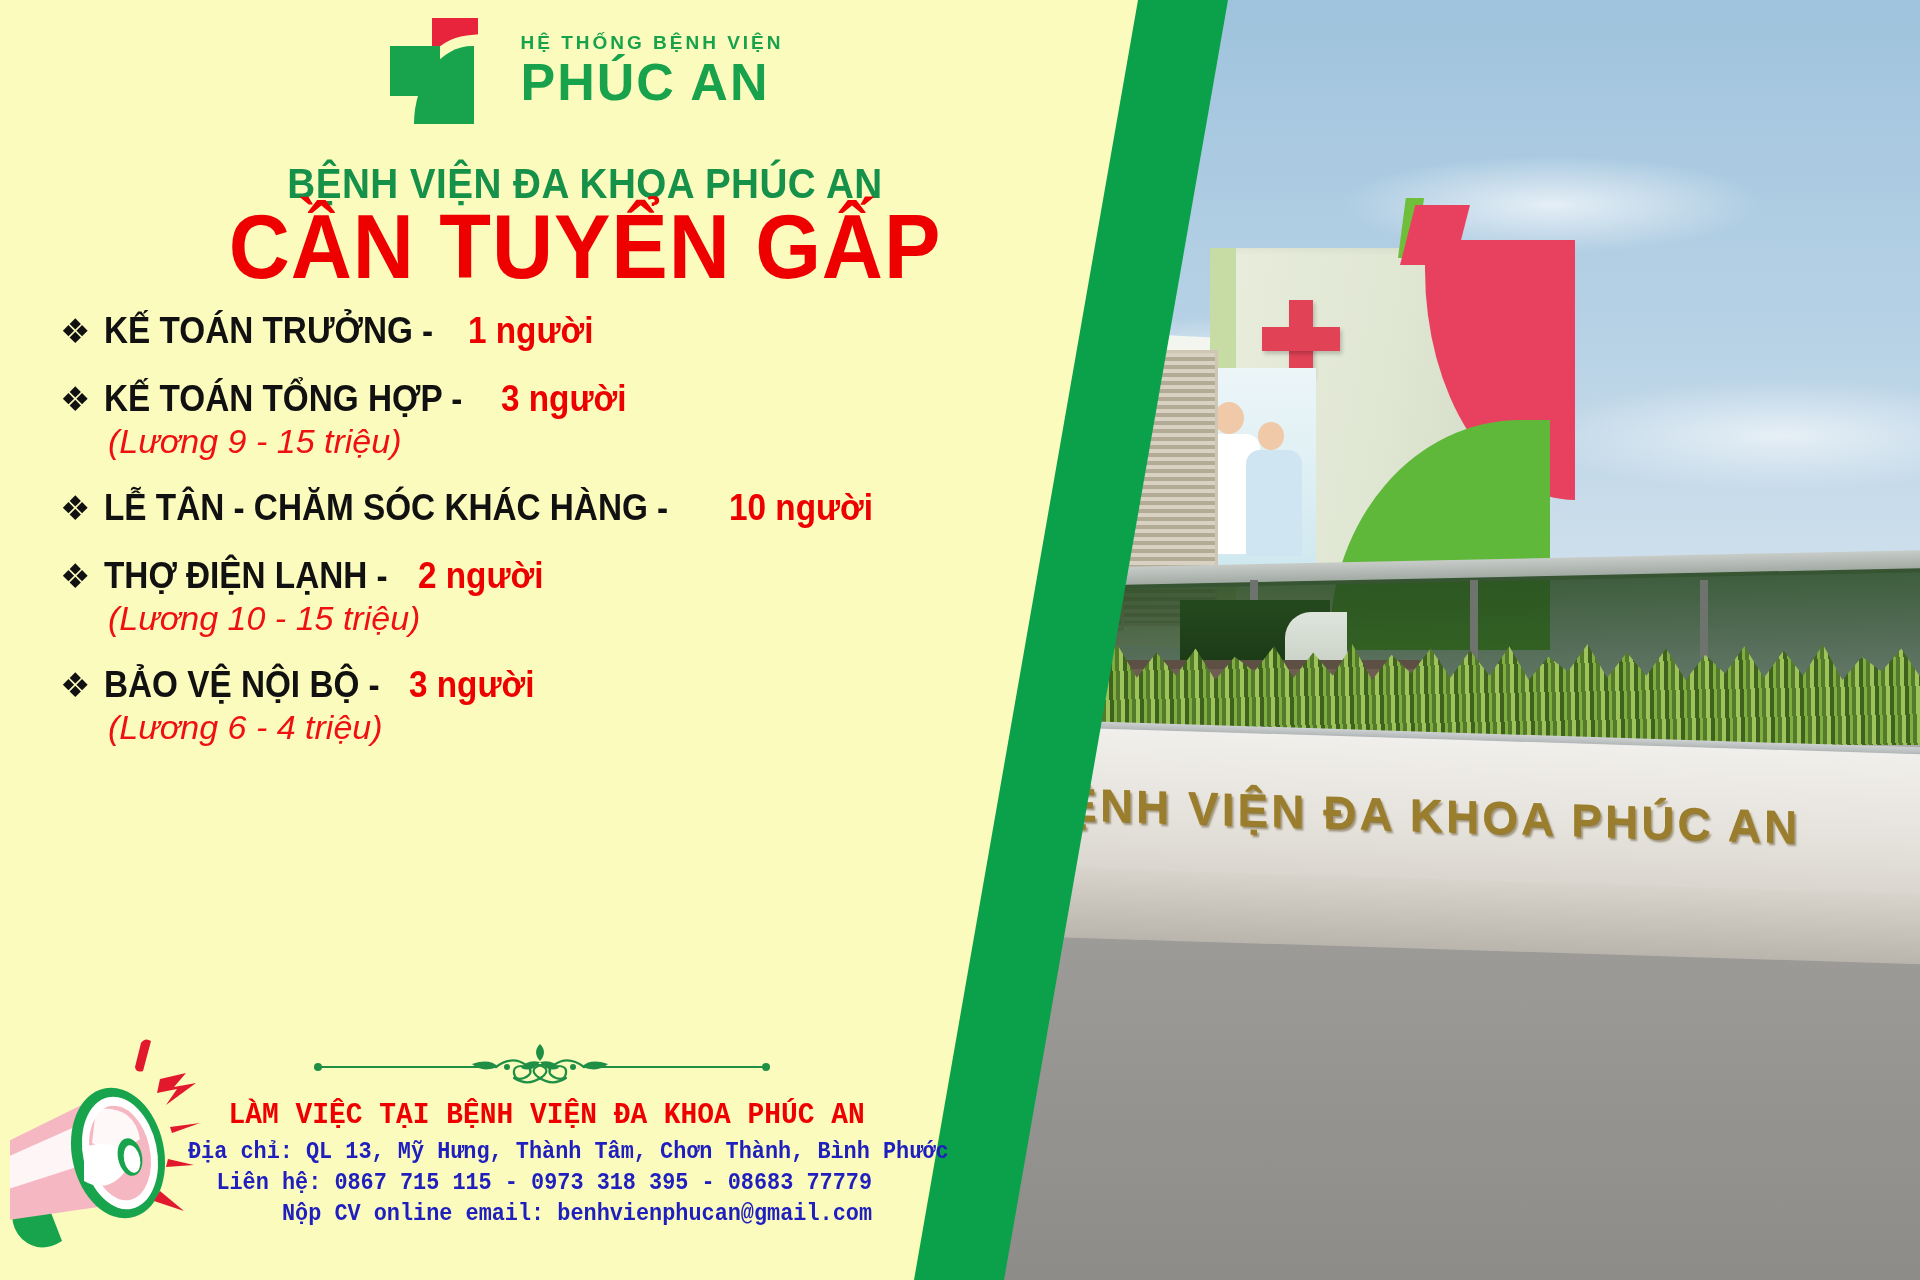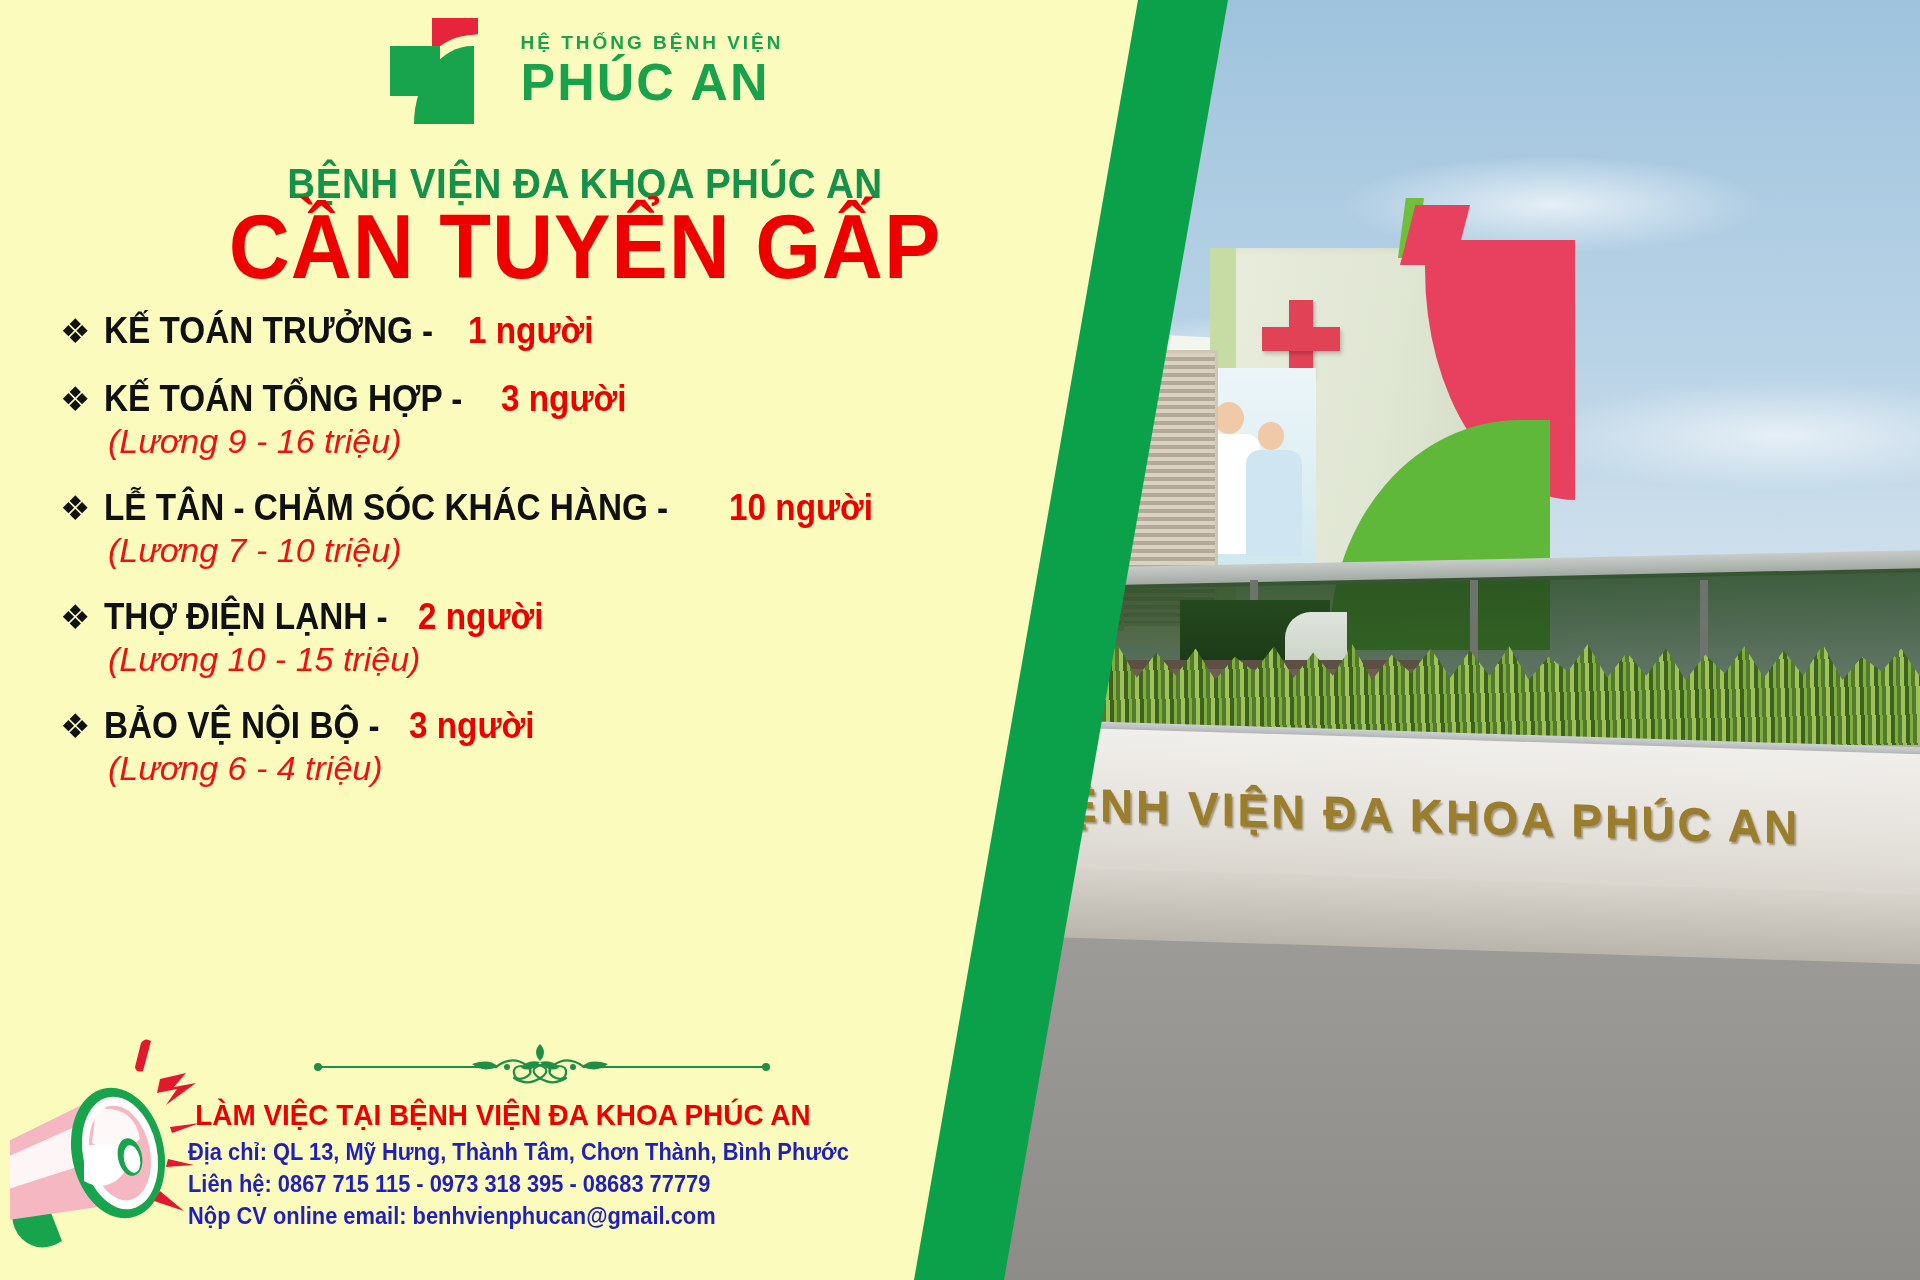--- a/index.html
+++ b/index.html
@@ -398,22 +398,23 @@
   .megaphone {
     position: absolute; left: 10px; top: 1035px;
     width: 230px; height: 230px;
     z-index: 6;
   }
 
   
   .footer {
     position: absolute; left: 170px; top: 1098px;
     width: 720px;
-    text-align: left;
+    text-align: right;
     z-index: 6;
+    font-family: Liberation Mono, monospace;
   }
   .foot-title {
     font-size: 30px; font-weight: 700; color: #ef0000;
     transform: scaleX(.93);
     margin-bottom: 7px;
     white-space: nowrap;
   }
   .foot-line {
     font-size: 23px; font-weight: 700; color: #1f1fbe;
     transform: scaleX(.95);
@@ -520,30 +521,29 @@
         <span class="job-count">1 người</span>
       </div>
     </div>
 
     <div class="job">
       <div class="job-line">
         <span class="bullet">❖</span>
         <span class="job-title">KẾ TOÁN TỔNG HỢP - </span>
         <span class="job-count">3 người</span>
       </div>
-      <div class="job-salary">(Lương 9 - 16 triệu)</div>
+      <div class="job-salary">(Lương 9 - 15 triệu)</div>
     </div>
 
     <div class="job">
       <div class="job-line">
         <span class="bullet">❖</span>
         <span class="job-title">LỄ TÂN - CHĂM SÓC KHÁC HÀNG - </span>
         <span class="job-count">10 người</span>
       </div>
-      <div class="job-salary">(Lương 7 - 10 triệu)</div>
     </div>
 
     <div class="job">
       <div class="job-line">
         <span class="bullet">❖</span>
         <span class="job-title">THỢ ĐIỆN LẠNH - </span>
         <span class="job-count">2 người</span>
       </div>
       <div class="job-salary">(Lương 10 - 15 triệu)</div>
     </div>

